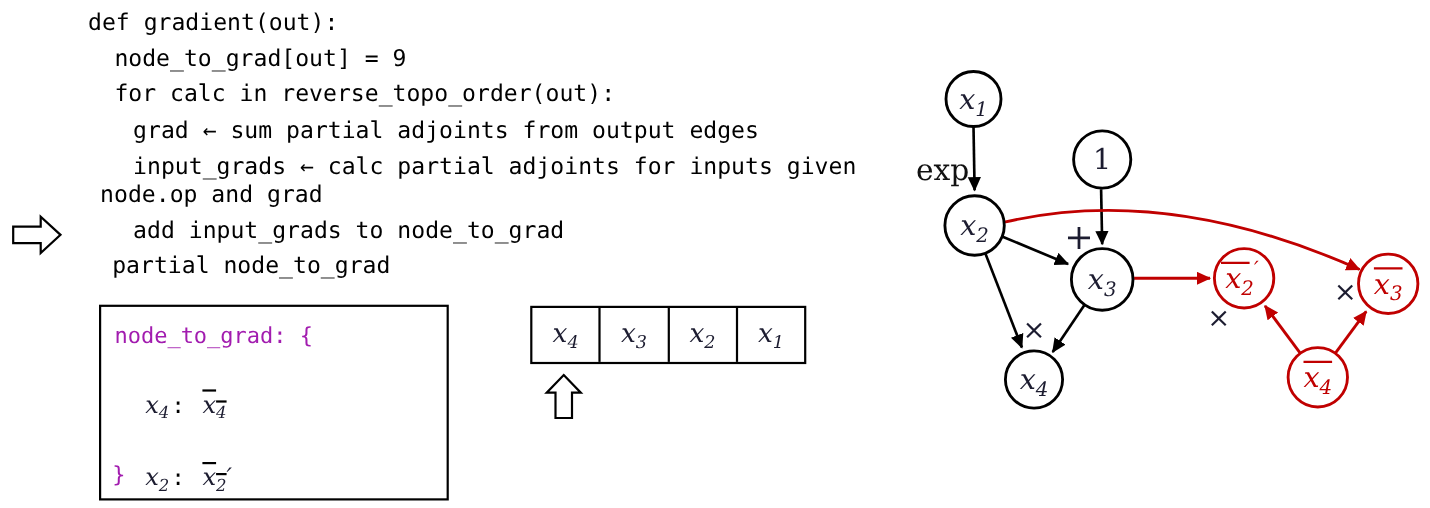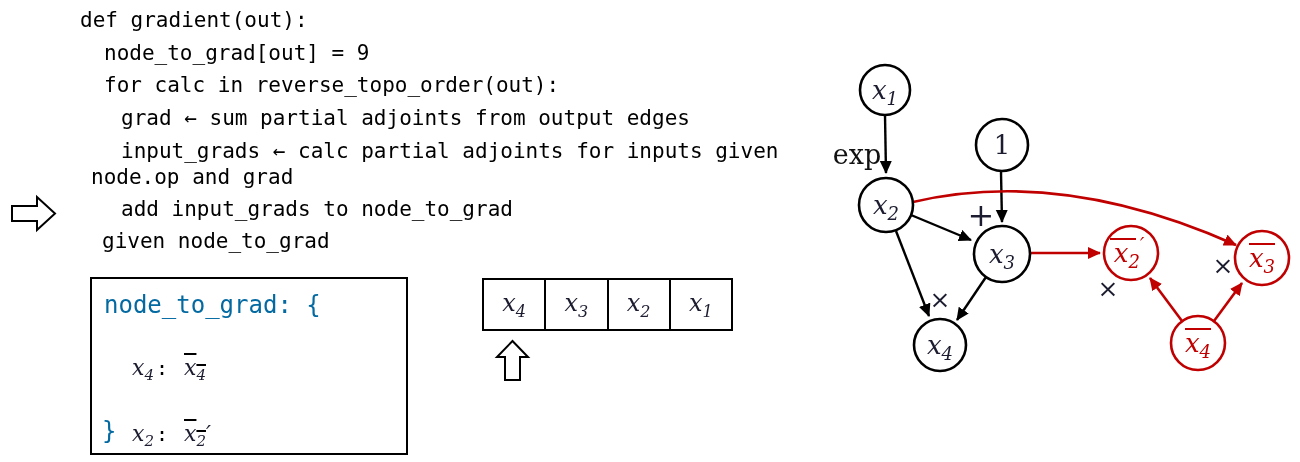--- a/index.html
+++ b/index.html
@@ -13,21 +13,21 @@
     position:absolute; font-family:"DejaVu Sans Mono", monospace;
     font-size:21px; line-height:24px; color:#000; white-space:pre;
   }
   
   .dict-box {
     position:absolute; left:90px; top:277px; width:314px; height:174px;
     border:2px solid #000; background:#fff;
   }
   .dict-line {
     position:absolute; font-family:"DejaVu Sans Mono", monospace;
-    font-size:24px; line-height:24px; color:#0369a1; white-space:pre;
+    font-size:20px; line-height:24px; color:#a21caf; white-space:pre;
   }
   .math { font-family:"DejaVu Serif", serif; font-style:italic; color:var(--ink); }
   .entry { position:absolute; font-size:22px; line-height:26px; white-space:nowrap;margin-top:32px; }
   .entry sub { font-size:15px; }
   .dcolon { font-family:"DejaVu Sans Mono", monospace; font-size:20px; color:#000; margin:0 16px 0 2px; }
   .ovl { text-decoration:overline; text-decoration-color:#000; }
   
   .topo-table {
     position:absolute; left:482px; top:278px; width:251px; height:53px;
     display:flex; border:2.5px solid #000; box-sizing:border-box; background:#fff;
@@ -65,21 +65,21 @@
 <div class="stage">
 
   <div>
     <div class="code-line" style="left:80px;  top:8px;">def gradient(out):</div>
     <div class="code-line" style="left:104px; top:41px;">node_to_grad[out] = 9</div>
     <div class="code-line" style="left:104px; top:73px;">for calc in reverse_topo_order(out):</div>
     <div class="code-line" style="left:121px; top:106px;">grad ← sum partial adjoints from output edges</div>
     <div class="code-line" style="left:121px; top:139px;">input_grads ← calc partial adjoints for inputs given</div>
     <div class="code-line" style="left:80px;  top:165px;margin-left:11px;">node.op and grad</div>
     <div class="code-line" style="left:121px; top:197px;text-align:right;">add input_grads to node_to_grad</div>
-    <div class="code-line" style="left:102px; top:229px;">given node_to_grad</div>
+    <div class="code-line" style="left:102px; top:229px;">partial node_to_grad</div>
   </div>
 
   <div class="dict-box">
     <div class="dict-line" style="left:12px; top:14px;">node_to_grad: {</div>
 
     <div class="entry" style="left:40px; top:44px;">
       <span class="math"><span>x</span><sub>4</sub></span><span class="dcolon">:</span><span class="math ovl"><span>x</span><sub>4</sub></span><span class="math"></span>
     </div>
 
 

